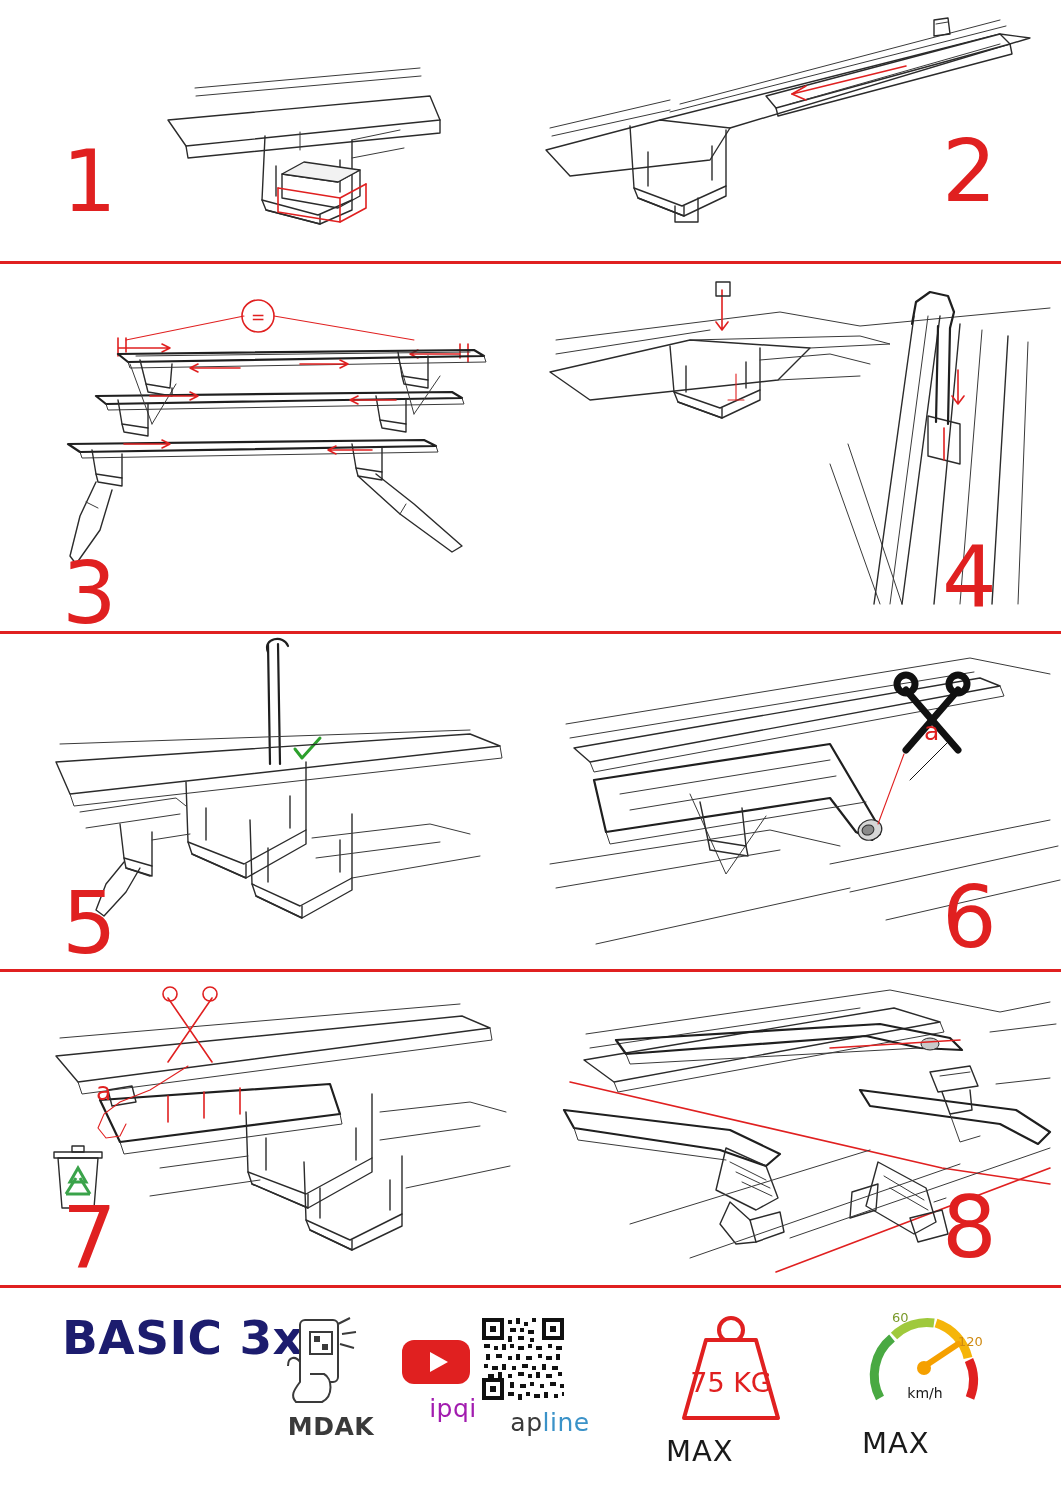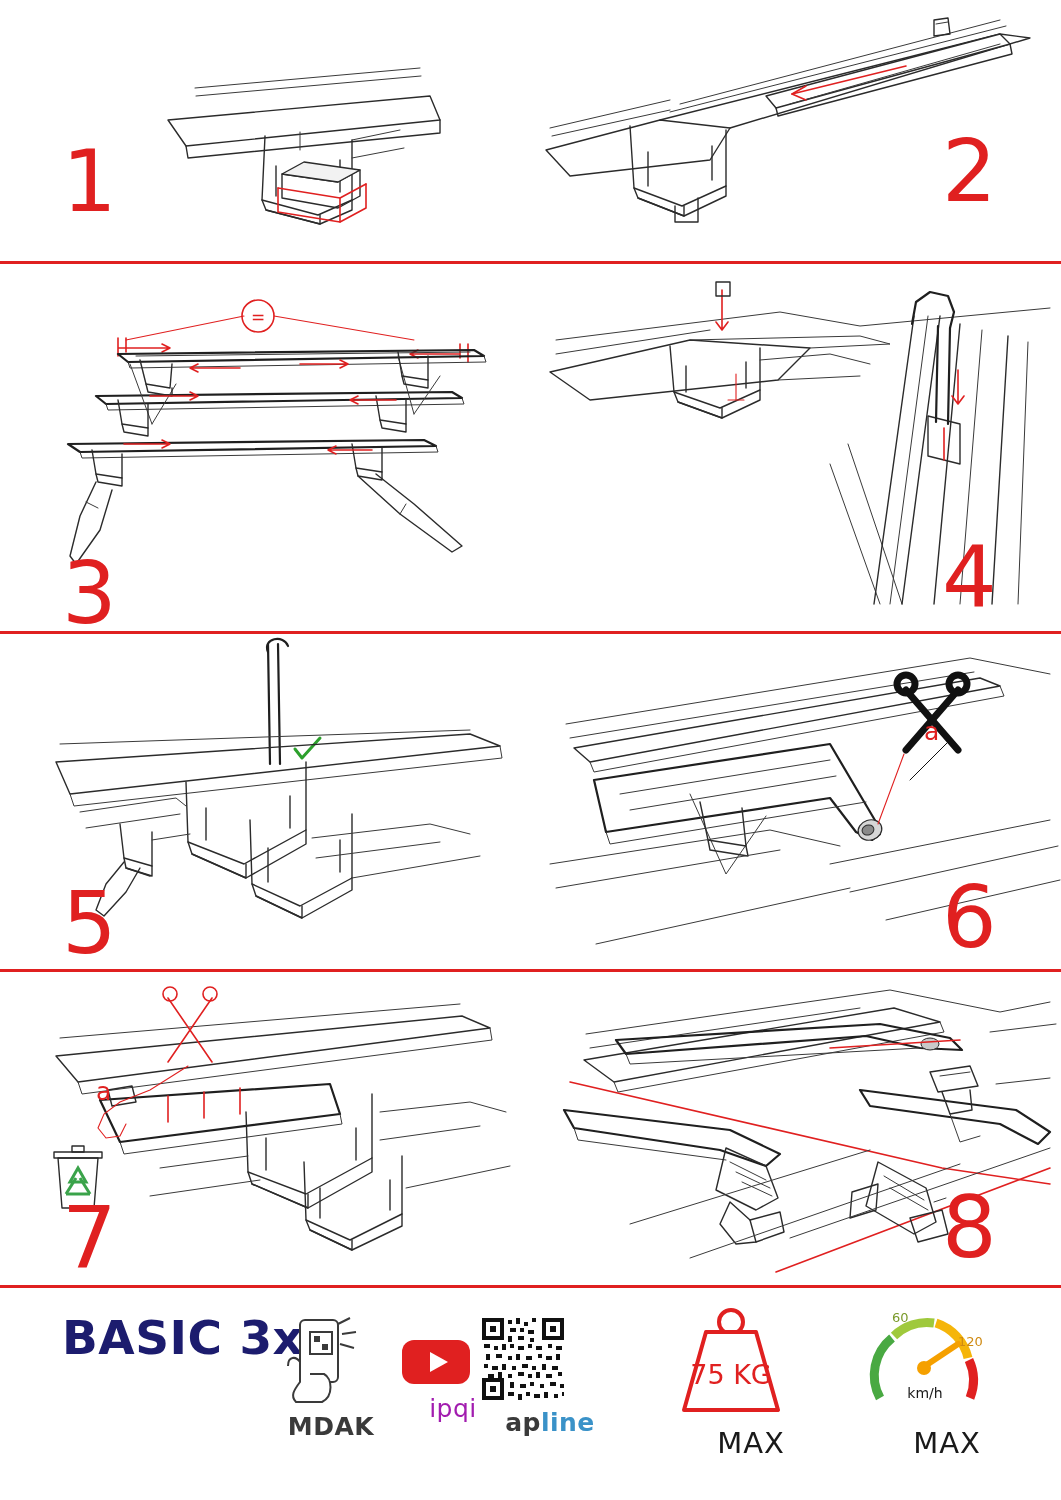--- a/index.html
+++ b/index.html
@@ -24,24 +24,24 @@
   .footer{position:absolute;left:0;top:1290px;width:896px;height:210px;}
   .brand{position:absolute;left:62px;top:22px;}
   .brand-basic{font-family:"DejaVu Sans",sans-serif;font-weight:700;font-size:47px;letter-spacing:0.5px;color:#1c1c6e;line-height:52px;}
   .brand-basic .x{color:#1c1c6e;}
   .brand-acc{font-family:"DejaVu Sans",sans-serif;font-weight:700;font-size:31px;line-height:38px;color:#1c1c6e;margin-top:12px;}
   .brand-acc .part{color:#e02020;}
 
   .logo-block{position:absolute;text-align:center;}
   .logo-cap{font-family:"DejaVu Sans",sans-serif;font-size:25px;font-weight:600;color:#3a3a3a;margin-top:6px;letter-spacing:0.5px;}
   .logo-cap.grey{color:#a21caf;font-weight:400;}
-  .logo-cap.apline{color:#3a3a3a;font-weight:700;}
+  .logo-cap.apline{color:#3a3a3a;font-weight:400;}
   .logo-cap.apline .line{color:#3a92c8;}
 
-  .maxblock{position:absolute;text-align:center;}
+  .maxblock{position:absolute;}
   .maxlabel{font-family:"DejaVu Sans",sans-serif;font-size:29px;letter-spacing:1px;color:#1a1a1a;margin-top:4px;}
   .kgtext{font-family:"DejaVu Sans",sans-serif;font-size:27px;fill:#e02020;}
 </style>
 </head>
 <body>
 
 <div class="sheet">
 
   <div class="divider" style="top:261px;"></div>
   <div class="divider" style="top:631px;"></div>
@@ -435,21 +435,21 @@
             <rect x="23" y="38" width="2" height="2"></rect>
             <rect x="27" y="39" width="3" height="2"></rect>
             <rect x="32" y="38" width="2" height="3"></rect>
             <rect x="37" y="39" width="2" height="2"></rect>
             <rect x="41" y="38" width="1" height="2"></rect>
         </g>
       </svg>
       <div class="logo-cap apline"><span>ap</span><span class="line">line</span></div>
     </div>
 
-    <div class="maxblock" style="left:666px;top:12px;width:170px;">
+    <div class="maxblock" style="left:666px;top:20px;width:170px;">
       <svg width="130" height="120" viewBox="0 0 130 120">
         <circle cx="65" cy="20" r="12" fill="none" stroke="#e02020" stroke-width="4"></circle>
         <path d="M40 30 L90 30 L112 108 L18 108 Z" fill="#fff" stroke="#e02020" stroke-width="4" stroke-linejoin="round"></path>
         <text x="65" y="82" text-anchor="middle" class="kgtext">75 KG</text>
       </svg>
       <div class="maxlabel">MAX</div>
     </div>
 
     <div class="maxblock" style="left:862px;top:12px;width:170px;">
       <svg width="130" height="120" viewBox="0 0 130 120">

